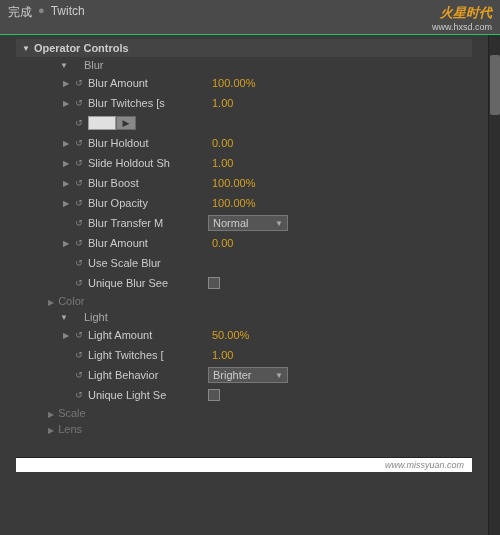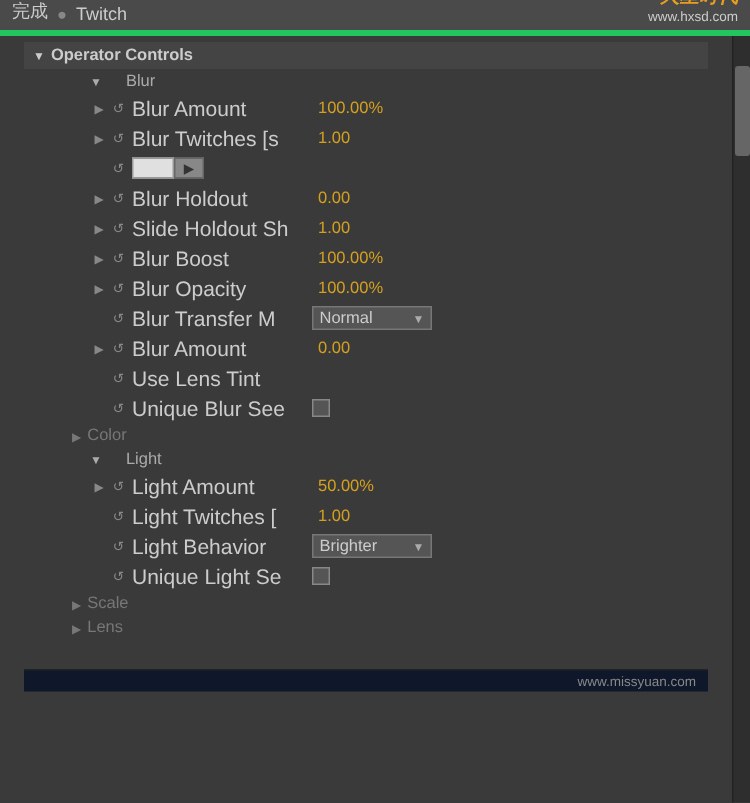--- a/index.html
+++ b/index.html
@@ -10,24 +10,24 @@
       font-family: Arial, sans-serif;
       font-size: 11px;
       color: #cccccc;
       overflow: hidden;
     }
 
     .top-bar {
       background: #4a4a4a;
       padding: 4px 8px;
       display: flex;
-      align-items: flex-end;
+      align-items: flex-start;
       gap: 6px;
-      border-bottom: 4px solid #22c55e;
-      height: 24px;
+      border-bottom: 1px solid #22c55e;
+      height: 35px;
     }
 
     .top-bar-title {
       color: #cccccc;
       font-size: 12px;
     }
 
     .top-bar-sep {
       color: #888;
     }
@@ -146,21 +146,21 @@
       display: inline-flex;
       align-items: center;
       justify-content: center;
       color: #888;
       font-size: 9px;
       margin-right: 2px;
     }
 
     .prop-name {
       color: #cccccc;
-      font-size: 14px;
+      font-size: 11px;
       flex: 0 0 auto;
       min-width: 120px;
     }
 
     .prop-value {
       color: #d4a020;
       font-size: 11px;
       margin-left: 4px;
     }
 
@@ -220,26 +220,27 @@
     .collapsed-section {
       display: flex;
       align-items: flex-end;
       padding: 2px 16px;
       color: #777;
       font-size: 11px;
     }
 
     
     .footer-bar {
-      background: #0f172a;
+      background: #ffffff;
       border-top: 1px solid #222;
       padding: 2px 8px;
       display: flex;
       justify-content: flex-end;
       align-items: center;
+      font-style: italic;
     }
 
     .footer-text {
       color: #888;
       font-size: 9px;
     }
 
     .panel::-webkit-scrollbar { display: none; }
   </style>
 </head>
@@ -341,21 +342,21 @@
       <span class="prop-arrow">▶</span>
       <span class="prop-icon">↺</span>
       <span class="prop-name">Blur Amount</span>
       <span class="prop-value">0.00</span>
     </div>
 
     <div class="prop-row">
       <span class="indent2"></span>
       <span class="prop-arrow" style="width:12px;"></span>
       <span class="prop-icon">↺</span>
-      <span class="prop-name">Use Lens Tint</span>
+      <span class="prop-name">Use Scale Blur</span>
     </div>
 
     <div class="prop-row">
       <span class="indent2"></span>
       <span class="prop-arrow" style="width:12px;"></span>
       <span class="prop-icon">↺</span>
       <span class="prop-name">Unique Blur See</span>
       <span class="checkbox"></span>
     </div>
 

